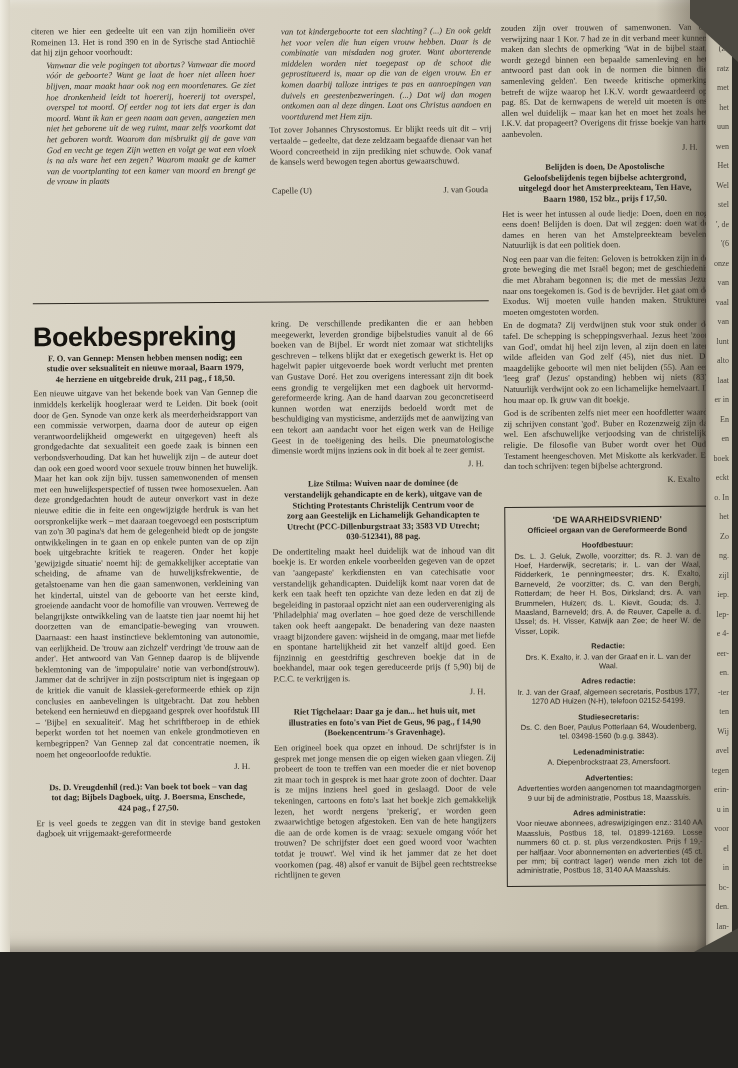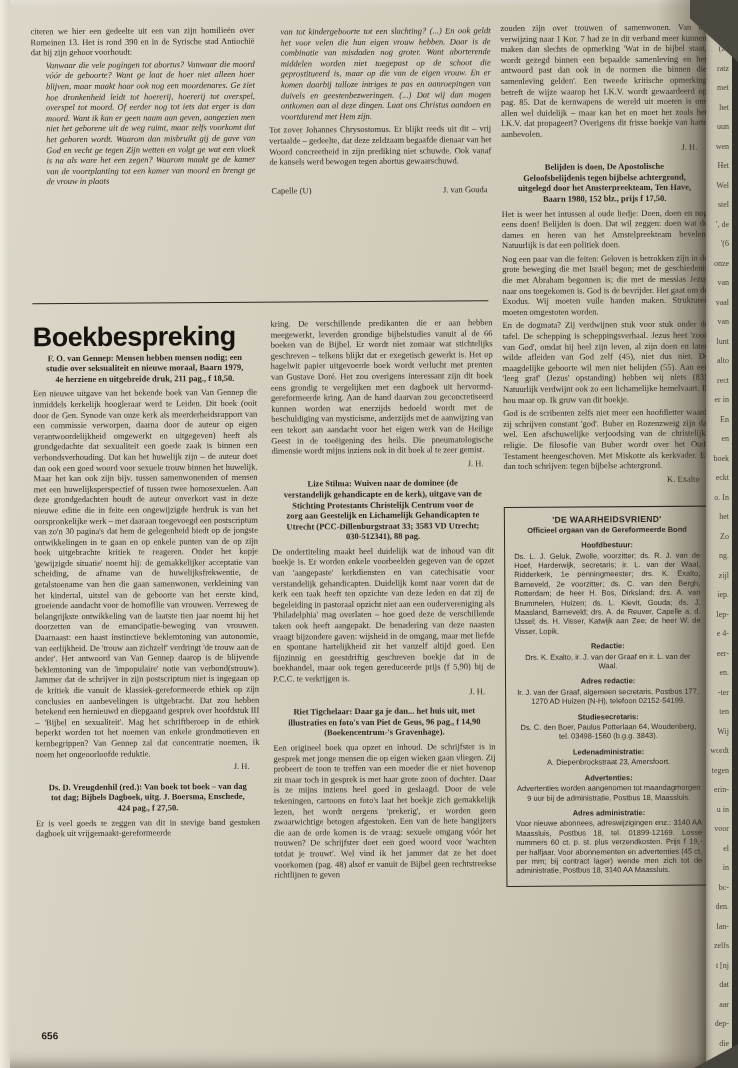--- a/index.html
+++ b/index.html
@@ -1,17 +1,17 @@
 <!DOCTYPE html>
 <html><head>
 <meta charset="utf-8">
 <style>
   html,body{margin:0;padding:0;background:#23221f;}
   .scan{
-    position:relative;width:738px;height:1068px;overflow:hidden;
+    position:relative;width:738px;height:952px;overflow:hidden;
     background:linear-gradient(100deg,#dcd7c8 0%,#d5cfc0 35%,#cdc7b6 70%,#bdb6a4 100%);
     box-shadow:inset 0 -10px 16px -8px rgba(55,48,38,.55),
                inset 0 8px 12px -8px rgba(255,255,255,.4),
                inset 10px 0 12px -8px rgba(255,255,255,.55);
     font-family:"Liberation Serif","DejaVu Serif",serif;
     color:#2b2720;
   }
   .left-light{position:absolute;left:0;top:0;width:10px;height:100%;
     background:linear-gradient(to right,#efece1,#d8d3c4);}
   .gutter{position:absolute;top:0;right:32px;width:50px;height:100%;
@@ -164,40 +164,40 @@
       <div class="frag">Wel</div>
       <div class="frag">stel</div>
       <div class="frag">', de</div>
       <div class="frag">'(6</div>
       <div class="frag">onze</div>
       <div class="frag">van</div>
       <div class="frag">vaal</div>
       <div class="frag">van</div>
       <div class="frag">lunt</div>
       <div class="frag">alto</div>
-      <div class="frag">rect</div>
+      <div class="frag">laat</div>
       <div class="frag">er in</div>
       <div class="frag">En</div>
       <div class="frag">en</div>
       <div class="frag">boek</div>
       <div class="frag">eckt</div>
       <div class="frag">o. In</div>
       <div class="frag">het</div>
       <div class="frag">Zo</div>
       <div class="frag">ng.</div>
       <div class="frag">zijl</div>
       <div class="frag">iep.</div>
       <div class="frag">lep-</div>
       <div class="frag">e 4-</div>
       <div class="frag">eer-</div>
       <div class="frag">en.</div>
       <div class="frag">-ter</div>
       <div class="frag">ten</div>
       <div class="frag">Wij</div>
-      <div class="frag">wordt</div>
+      <div class="frag">avel</div>
       <div class="frag">tegen</div>
       <div class="frag">erin-</div>
       <div class="frag">u in</div>
       <div class="frag">voor</div>
       <div class="frag">el</div>
       <div class="frag">in</div>
       <div class="frag">bc-</div>
       <div class="frag">den.</div>
       <div class="frag">lan-</div>
       <div class="frag">zelfs</div>

